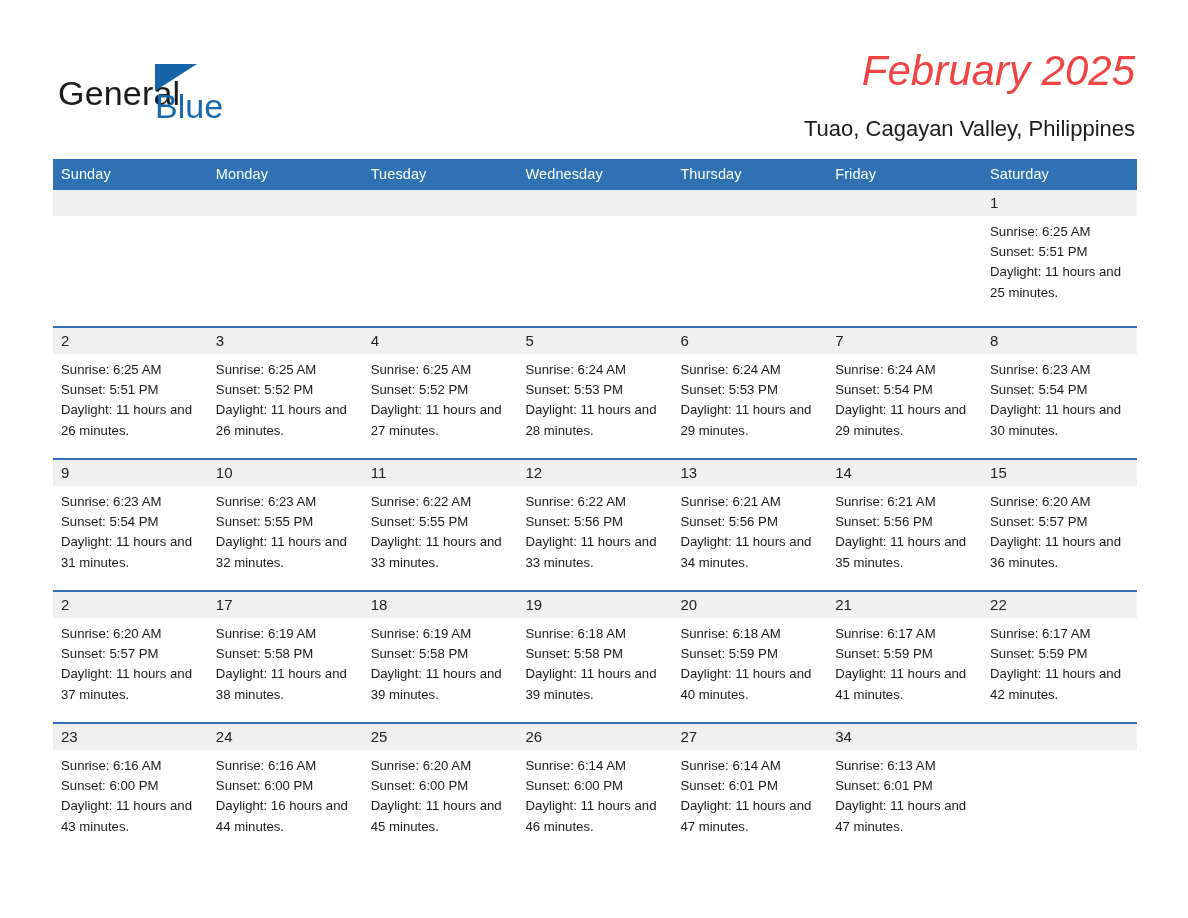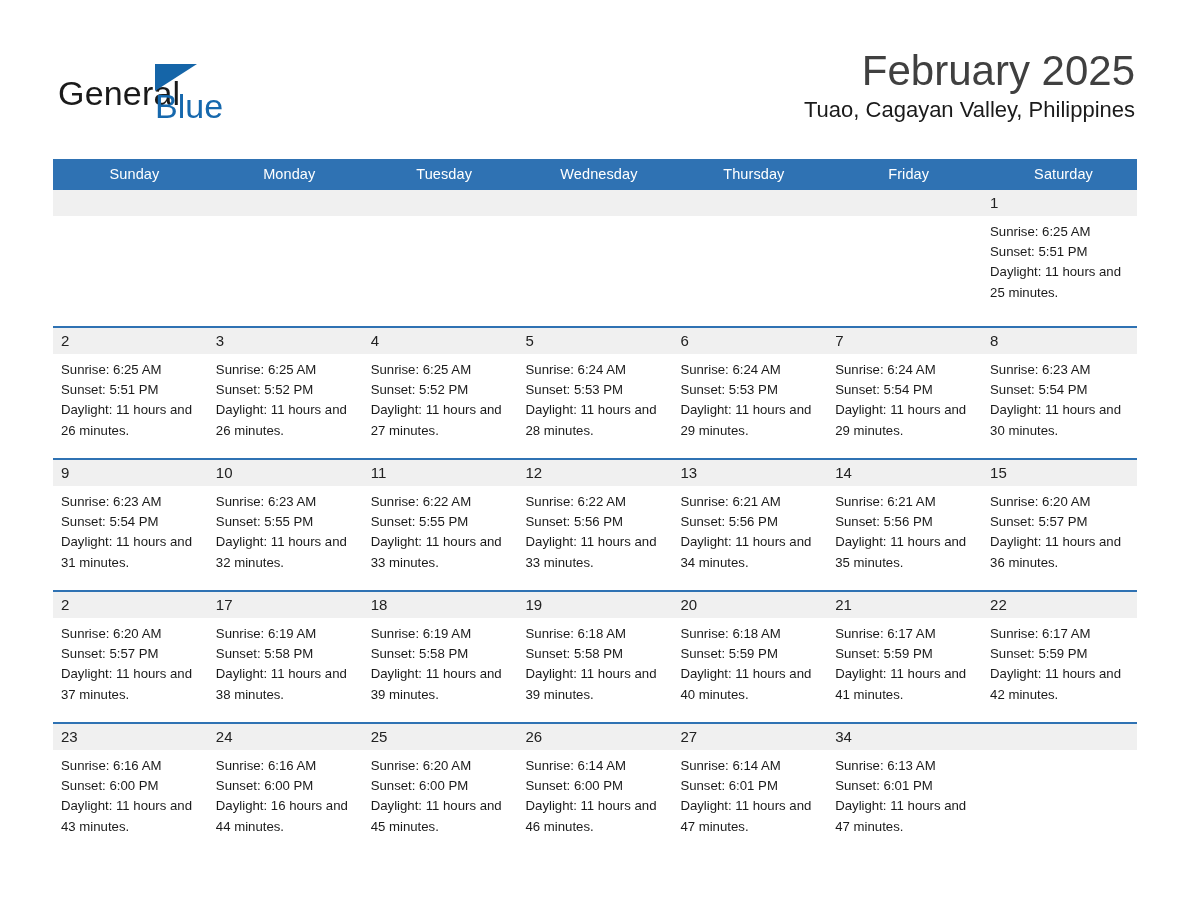--- a/index.html
+++ b/index.html
@@ -70,27 +70,28 @@
 
   .title-wrap {
     position: absolute;
     right: 0;
     top: 0;
     text-align: right;
   }
   .cal-title {
     font-size: 42px;
     font-weight: 400;
-    color: #404040;
+    color: #ef4444;
     line-height: 50px;
     letter-spacing: 0px;
     white-space: nowrap;
+    font-style: italic;
   }
   .cal-subtitle {
-    margin-top: 1px;
+    margin-top: 20px;
     font-size: 22px;
     font-weight: 400;
     color: #1a1a1a;
     line-height: 26px;
     white-space: nowrap;
   }
 
   
   .calendar {
     position: absolute;
@@ -98,21 +99,21 @@
     top: 159px;
     width: 1084px;
     border-collapse: collapse;
     table-layout: fixed;
   }
   .calendar th {
     background: #2f72b3;
     color: #ffffff;
     font-size: 14.5px;
     font-weight: 400;
-    text-align: center;
+    text-align: left;
     padding: 6px 0 7px 8px;
     height: 18px;
     letter-spacing: 0.1px;
   }
   .calendar td {
     vertical-align: top;
     width: 154.85px;
     padding: 0;
     border-top: 2px solid #2f72b3;
     background: #ffffff;

